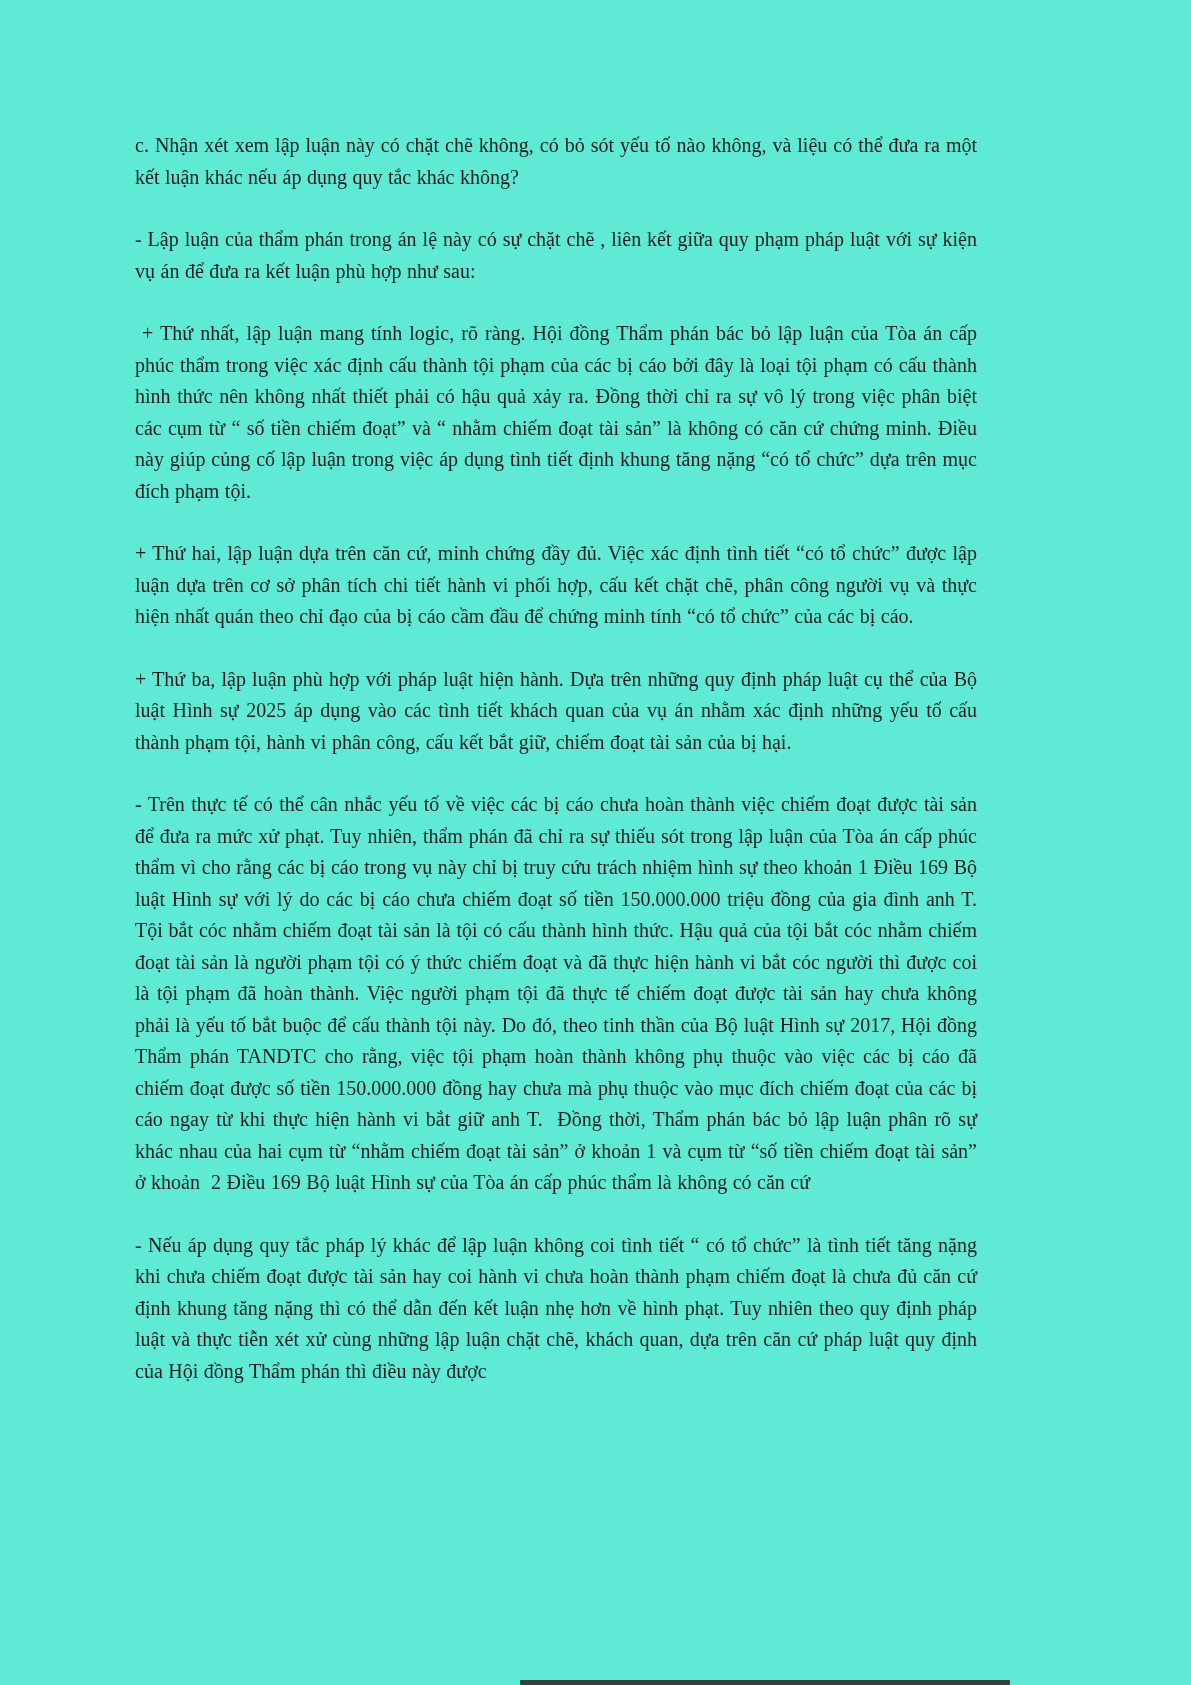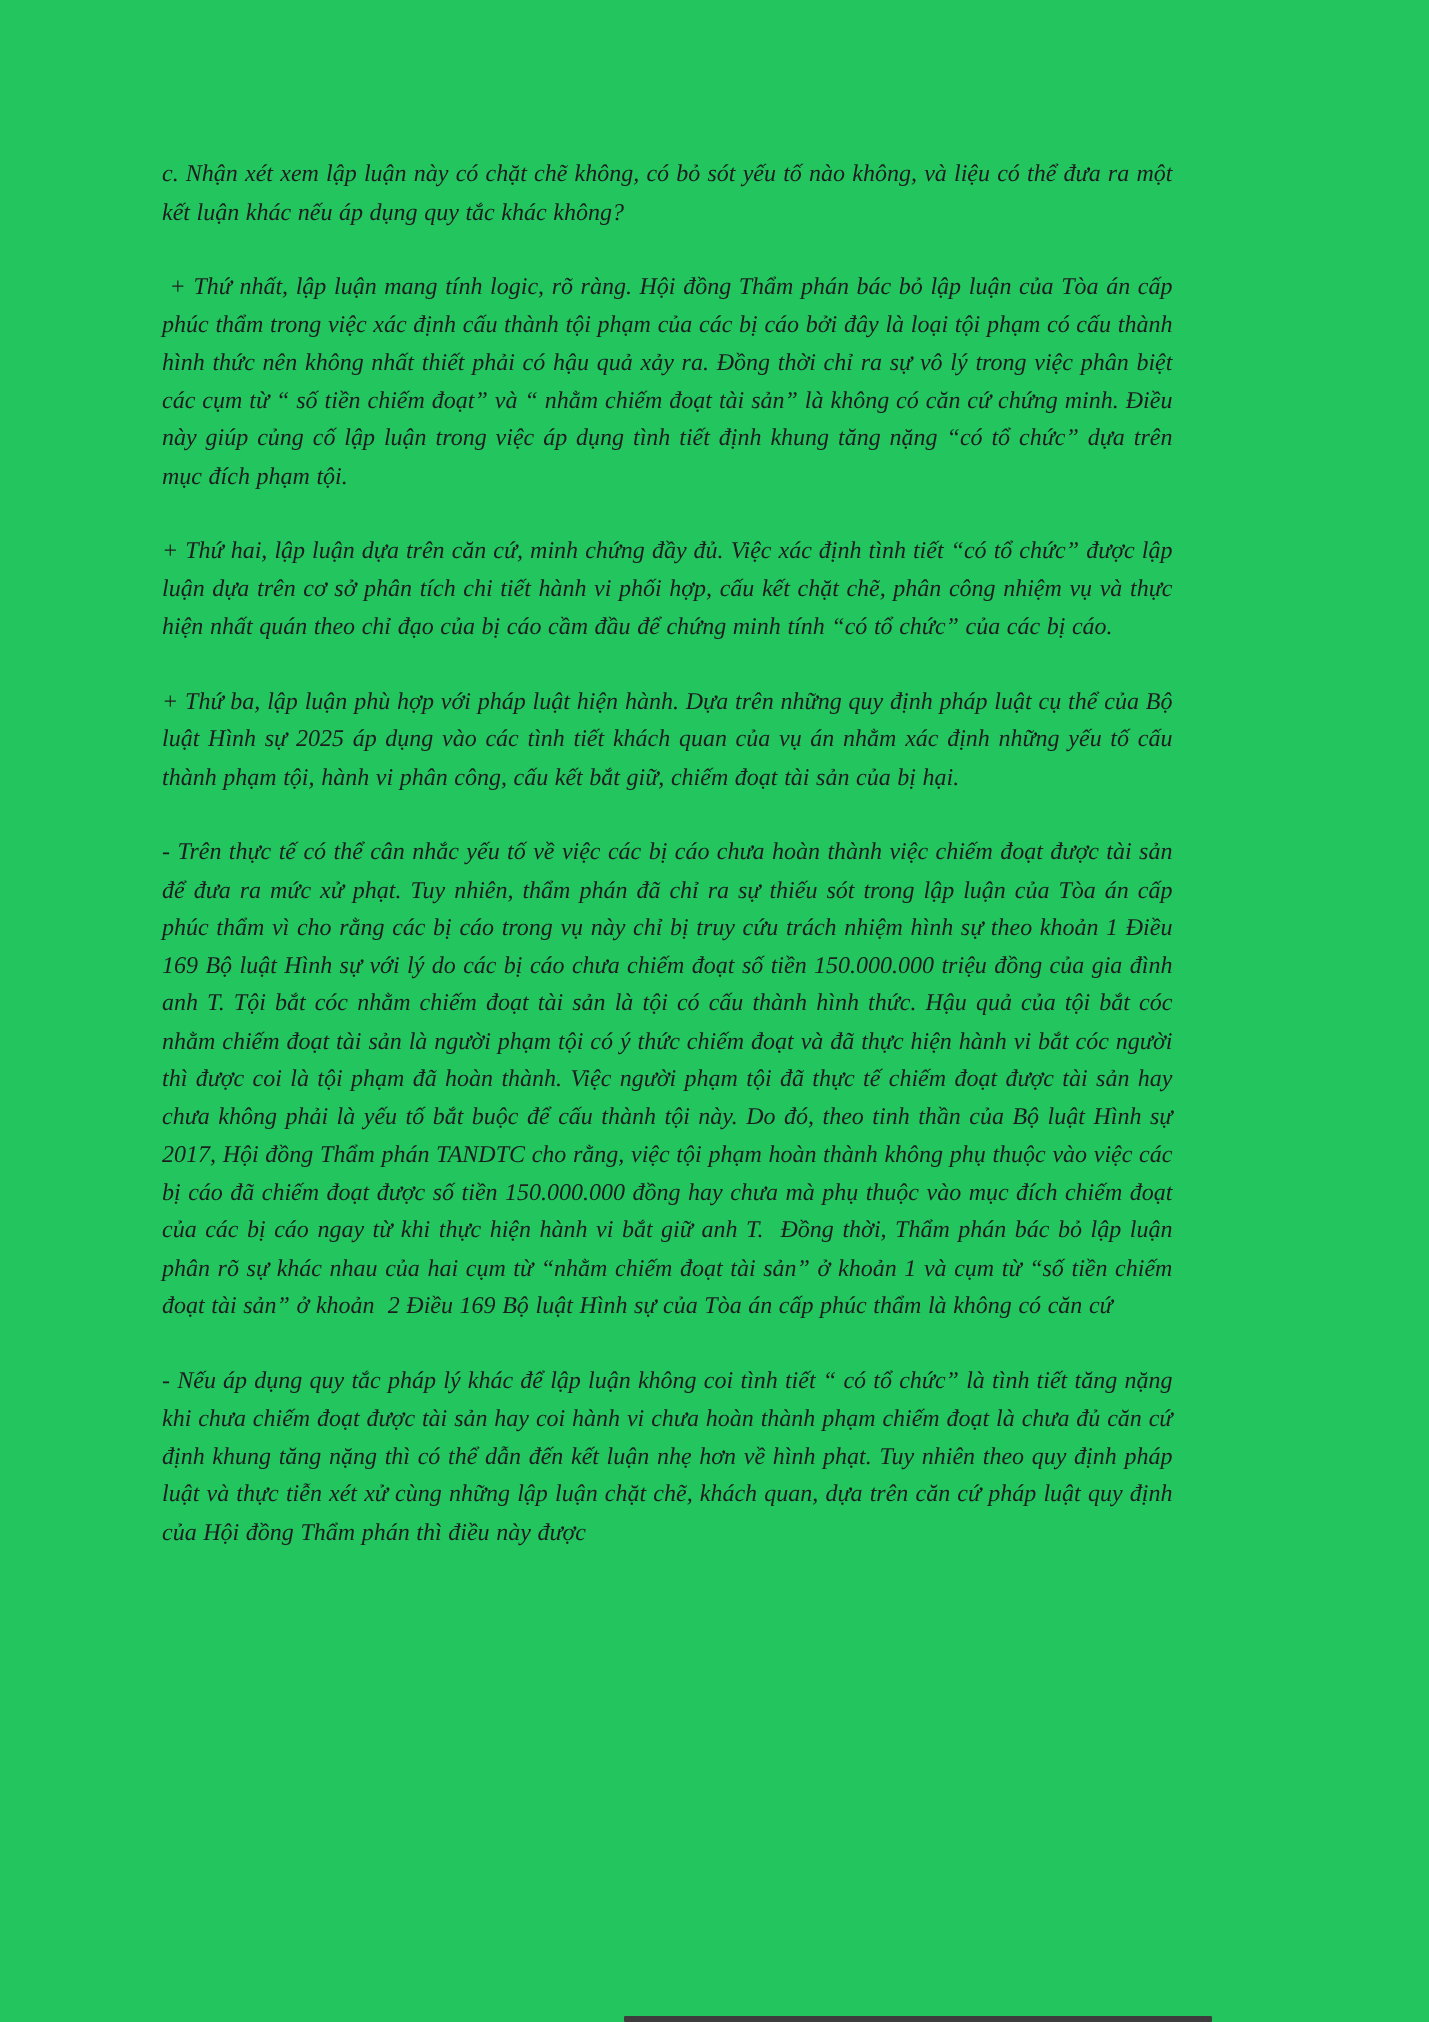--- a/index.html
+++ b/index.html
@@ -10,22 +10,21 @@
     width: 1191px;
     height: 1685px;
     background: #ffffff;
     position: relative;
     overflow: hidden;
     font-family: "Liberation Serif", serif;
   }
   .page {
     position: absolute;
     inset: 0;
-    background: #22c55e;
-    font-style: italic;
+    background: #5eead4;
   }
   .content {
     position: absolute;
     left: 135px;
     top: 130px;
     width: 842px;
     color: #1d1d1f;
     font-size: 20px;
     line-height: 31.5px;
     text-align: justify;
@@ -44,20 +43,21 @@
     background: #3d3d3d;
     border-radius: 1px;
   }
 </style>
 </head>
 <body>
 
 <div class="page">
   <div class="content">
     <p>c. Nhận xét xem lập luận này có chặt chẽ không, có bỏ sót yếu tố nào không, và liệu có thể đưa ra một kết luận khác nếu áp dụng quy tắc khác không?</p>
+    <p>- Lập luận của thẩm phán trong án lệ này có sự chặt chẽ , liên kết giữa quy phạm pháp luật với sự kiện vụ án để đưa ra kết luận phù hợp như sau:</p>
     <p> + Thứ nhất, lập luận mang tính logic, rõ ràng. Hội đồng Thẩm phán bác bỏ lập luận của Tòa án cấp phúc thẩm trong việc xác định cấu thành tội phạm của các bị cáo bởi đây là loại tội phạm có cấu thành hình thức nên không nhất thiết phải có hậu quả xảy ra. Đồng thời chỉ ra sự vô lý trong việc phân biệt các cụm từ “ số tiền chiếm đoạt” và “ nhằm chiếm đoạt tài sản” là không có căn cứ chứng minh. Điều này giúp củng cố lập luận trong việc áp dụng tình tiết định khung tăng nặng “có tổ chức” dựa trên mục đích phạm tội.</p>
-    <p>+ Thứ hai, lập luận dựa trên căn cứ, minh chứng đầy đủ. Việc xác định tình tiết “có tổ chức” được lập luận dựa trên cơ sở phân tích chi tiết hành vi phối hợp, cấu kết chặt chẽ, phân công nhiệm vụ và thực hiện nhất quán theo chỉ đạo của bị cáo cầm đầu để chứng minh tính “có tổ chức” của các bị cáo.</p>
+    <p>+ Thứ hai, lập luận dựa trên căn cứ, minh chứng đầy đủ. Việc xác định tình tiết “có tổ chức” được lập luận dựa trên cơ sở phân tích chi tiết hành vi phối hợp, cấu kết chặt chẽ, phân công người vụ và thực hiện nhất quán theo chỉ đạo của bị cáo cầm đầu để chứng minh tính “có tổ chức” của các bị cáo.</p>
     <p>+ Thứ ba, lập luận phù hợp với pháp luật hiện hành. Dựa trên những quy định pháp luật cụ thể của Bộ luật Hình sự 2025 áp dụng vào các tình tiết khách quan của vụ án nhằm xác định những yếu tố cấu thành phạm tội, hành vi phân công, cấu kết bắt giữ, chiếm đoạt tài sản của bị hại.</p>
     <p>- Trên thực tế có thể cân nhắc yếu tố về việc các bị cáo chưa hoàn thành việc chiếm đoạt được tài sản để đưa ra mức xử phạt. Tuy nhiên, thẩm phán đã chỉ ra sự thiếu sót trong lập luận của Tòa án cấp phúc thẩm vì cho rằng các bị cáo trong vụ này chỉ bị truy cứu trách nhiệm hình sự theo khoản 1 Điều 169 Bộ luật Hình sự với lý do các bị cáo chưa chiếm đoạt số tiền 150.000.000 triệu đồng của gia đình anh T. Tội bắt cóc nhằm chiếm đoạt tài sản là tội có cấu thành hình thức. Hậu quả của tội bắt cóc nhằm chiếm đoạt tài sản là người phạm tội có ý thức chiếm đoạt và đã thực hiện hành vi bắt cóc người thì được coi là tội phạm đã hoàn thành. Việc người phạm tội đã thực tế chiếm đoạt được tài sản hay chưa không phải là yếu tố bắt buộc để cấu thành tội này. Do đó, theo tinh thần của Bộ luật Hình sự 2017, Hội đồng Thẩm phán TANDTC cho rằng, việc tội phạm hoàn thành không phụ thuộc vào việc các bị cáo đã chiếm đoạt được số tiền 150.000.000 đồng hay chưa mà phụ thuộc vào mục đích chiếm đoạt của các bị cáo ngay từ khi thực hiện hành vi bắt giữ anh T.  Đồng thời, Thẩm phán bác bỏ lập luận phân rõ sự khác nhau của hai cụm từ “nhằm chiếm đoạt tài sản” ở khoản 1 và cụm từ “số tiền chiếm đoạt tài sản” ở khoản  2 Điều 169 Bộ luật Hình sự của Tòa án cấp phúc thẩm là không có căn cứ</p>
     <p>- Nếu áp dụng quy tắc pháp lý khác để lập luận không coi tình tiết “ có tổ chức” là tình tiết tăng nặng khi chưa chiếm đoạt được tài sản hay coi hành vi chưa hoàn thành phạm chiếm đoạt là chưa đủ căn cứ định khung tăng nặng thì có thể dẫn đến kết luận nhẹ hơn về hình phạt. Tuy nhiên theo quy định pháp luật và thực tiễn xét xử cùng những lập luận chặt chẽ, khách quan, dựa trên căn cứ pháp luật quy định của Hội đồng Thẩm phán thì điều này được</p>
   </div>
   <div class="bottom-edge"></div>
 </div>
 
 </body></html>

